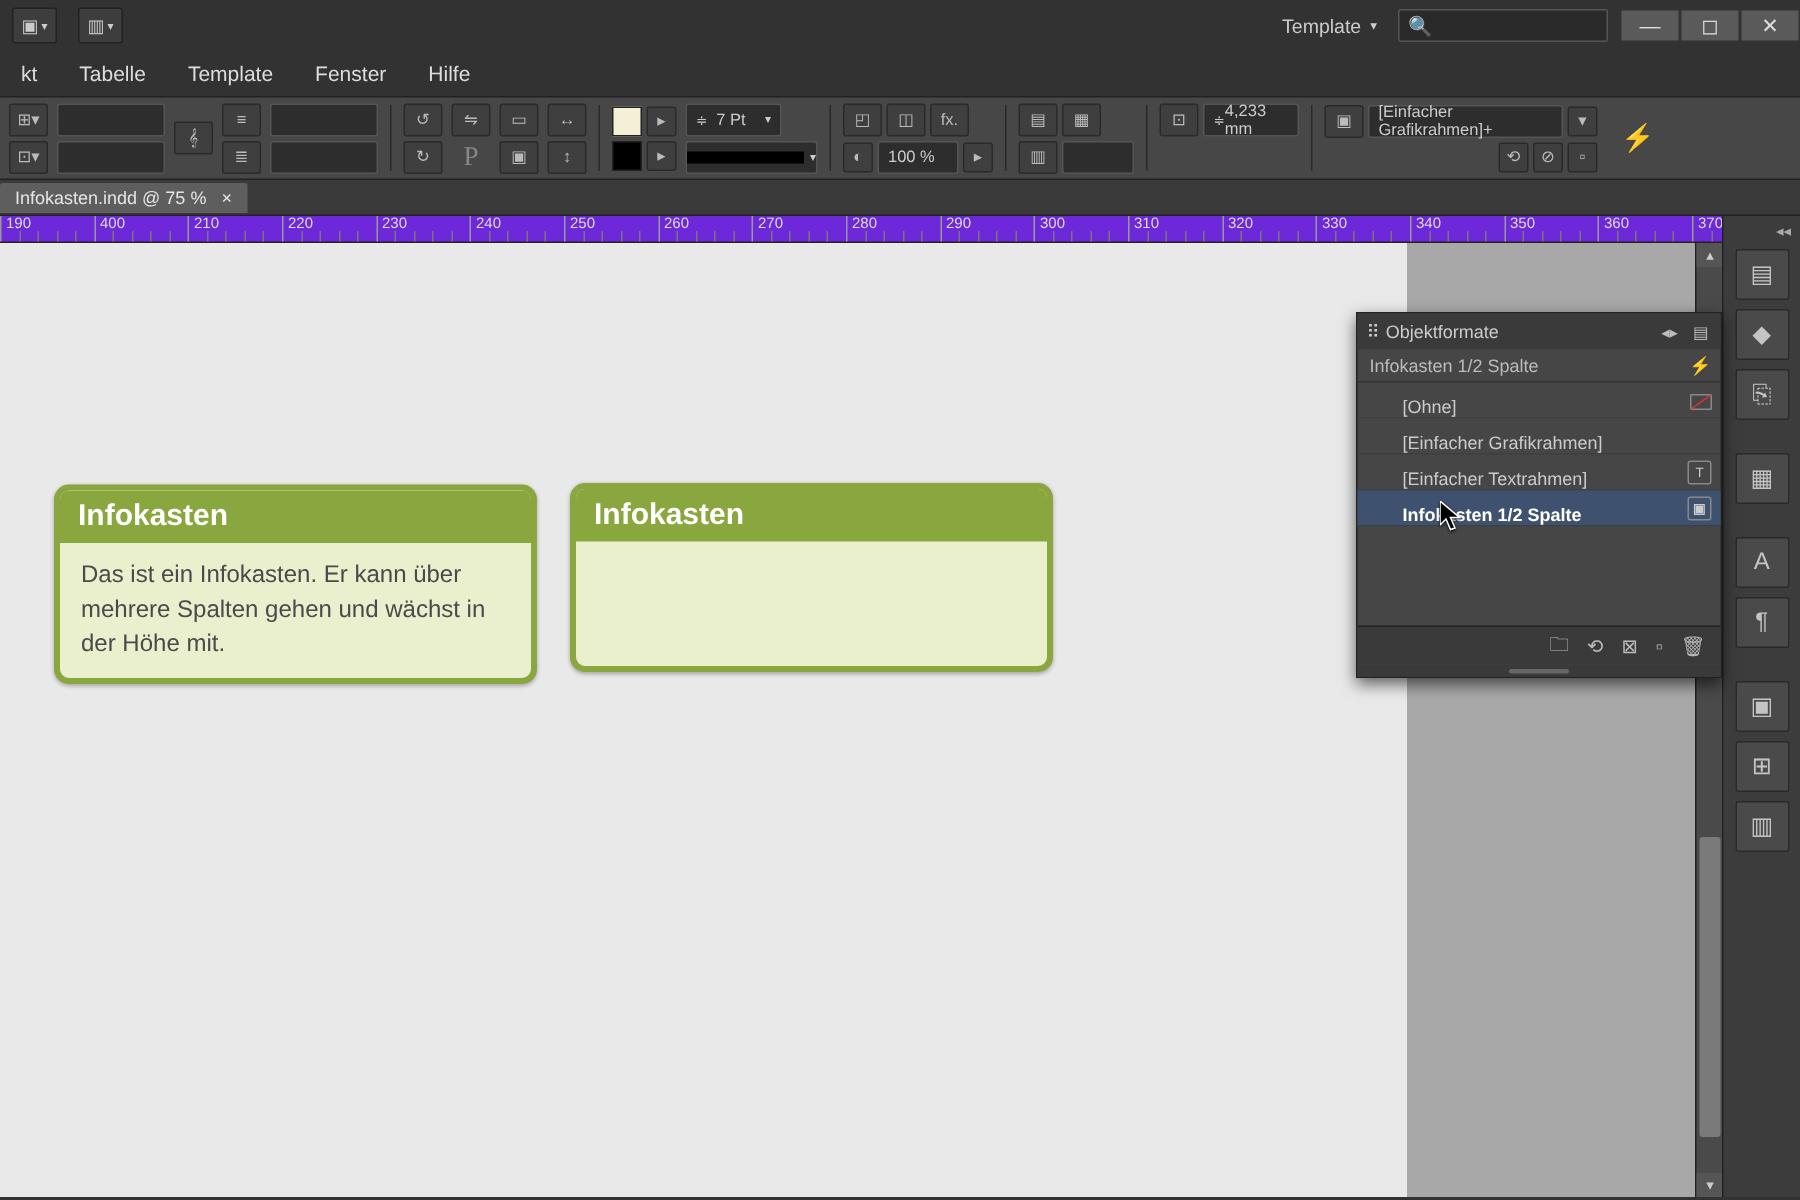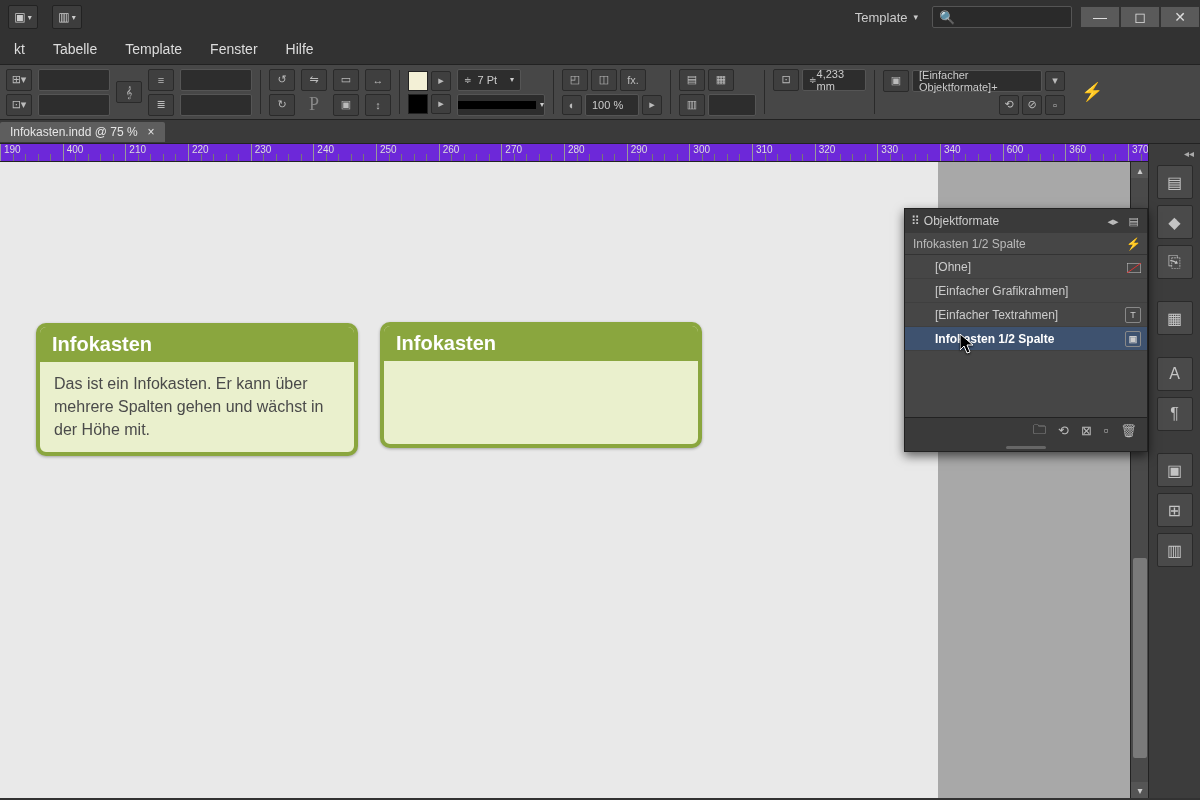--- a/index.html
+++ b/index.html
@@ -61,21 +61,21 @@
   .infobox .head { background:#8aa63e; color:#fff; font-weight:bold; font-size:20px; padding:6px 12px;}
   .infobox .body { color:#4a4a4a; font-size:16px; line-height:1.45; padding:10px 14px;}
 
   
   .panel { position:absolute; left:904px; top:64px; width:244px; background:#464646; border:1px solid #222; z-index:20; box-shadow:0 4px 10px rgba(0,0,0,.6);}
   .panel-head { height:24px; background:#3a3a3a; display:flex; align-items:center; color:#ccc; font-size:12px; padding:0 6px; gap:6px;}
   .panel-head .title { flex:1;}
   .panel-head .pbtn { font-size:11px; color:#bbb; cursor:pointer; padding:0 2px;}
   .panel-sub { height:22px; color:#bbb; font-size:12px; display:flex; align-items:center; padding:0 8px; border-bottom:1px solid #333; position:relative;}
   .panel-list { }
-  .pitem { height:24px; display:flex; align-items:center; color:#ccc; font-size:12px; padding:0 8px 0 30px; cursor:pointer; position:relative; border-bottom:1px solid #3f3f3f;}
+  .pitem { height:24px; display:flex; align-items:flex-end; color:#ccc; font-size:12px; padding:0 8px 0 30px; cursor:pointer; position:relative; border-bottom:1px solid #3f3f3f;}
   .pitem.selected { background:#3e526f; color:#fff; font-weight:600;}
   .pitem .right-icon { position:absolute; right:6px; top:4px; width:16px; height:16px; border:1px solid #888; border-radius:2px; display:flex; align-items:center; justify-content:center; font-size:9px; color:#ccc;}
   .pitem .none-icon { position:absolute; right:6px; top:7px; width:14px; height:10px; }
   .panel-list .spacer { height:66px;}
   .panel-foot { height:26px; background:#3a3a3a; border-top:1px solid #222; display:flex; align-items:center; justify-content:flex-end; gap:12px; padding:0 10px; color:#bbb; font-size:13px;}
   .panel-grip { height:8px; background:#3a3a3a; display:flex; justify-content:center; align-items:center;}
   .panel-grip div { width:40px; height:3px; background:#666; border-radius:2px;}
 
   
   .cursor { position:absolute; z-index:50; width:14px; height:20px; pointer-events:none;}
@@ -209,21 +209,21 @@
           <span>4,233 mm</span>
       </div>
     </div>
     <div style="height:22px;"></div>
   </div>
   <div class="sep"></div>
   <div class="ctl-col">
     <div style="display:flex; gap:3px; align-items:center;">
       <div class="ctl-cell">▣</div>
       <div class="ctl-input drop-wide">
-        <span>[Einfacher Objektformate]+</span>
+        <span>[Einfacher Grafikrahmen]+</span>
       </div>
       <div class="ctl-cell tiny-cell">▾</div>
     </div>
     <div style="display:flex; gap:3px; justify-content:flex-end;">
       <div class="ctl-cell tiny-cell">⟲</div>
       <div class="ctl-cell tiny-cell">⊘</div>
       <div class="ctl-cell tiny-cell">▫</div>
     </div>
   </div>
   <div class="bolt">⚡</div>
@@ -345,21 +345,21 @@
       <div class="subtick" style="left: 914.933px;"></div>
       <div class="subtick" style="left: 927.467px;"></div>
       <div class="tick" style="left: 940px;">
         <span>340</span>
       </div>
       <div class="subtick" style="left: 952.533px;"></div>
       <div class="subtick" style="left: 965.067px;"></div>
       <div class="subtick" style="left: 977.6px;"></div>
       <div class="subtick" style="left: 990.133px;"></div>
       <div class="tick" style="left: 1002.67px;">
-        <span>600</span>
+        <span>350</span>
       </div>
       <div class="subtick" style="left: 1015.2px;"></div>
       <div class="subtick" style="left: 1027.73px;"></div>
       <div class="subtick" style="left: 1040.27px;"></div>
       <div class="subtick" style="left: 1052.8px;"></div>
       <div class="tick" style="left: 1065.33px;">
         <span>360</span>
       </div>
       <div class="subtick" style="left: 1077.87px;"></div>
       <div class="subtick" style="left: 1090.4px;"></div>

